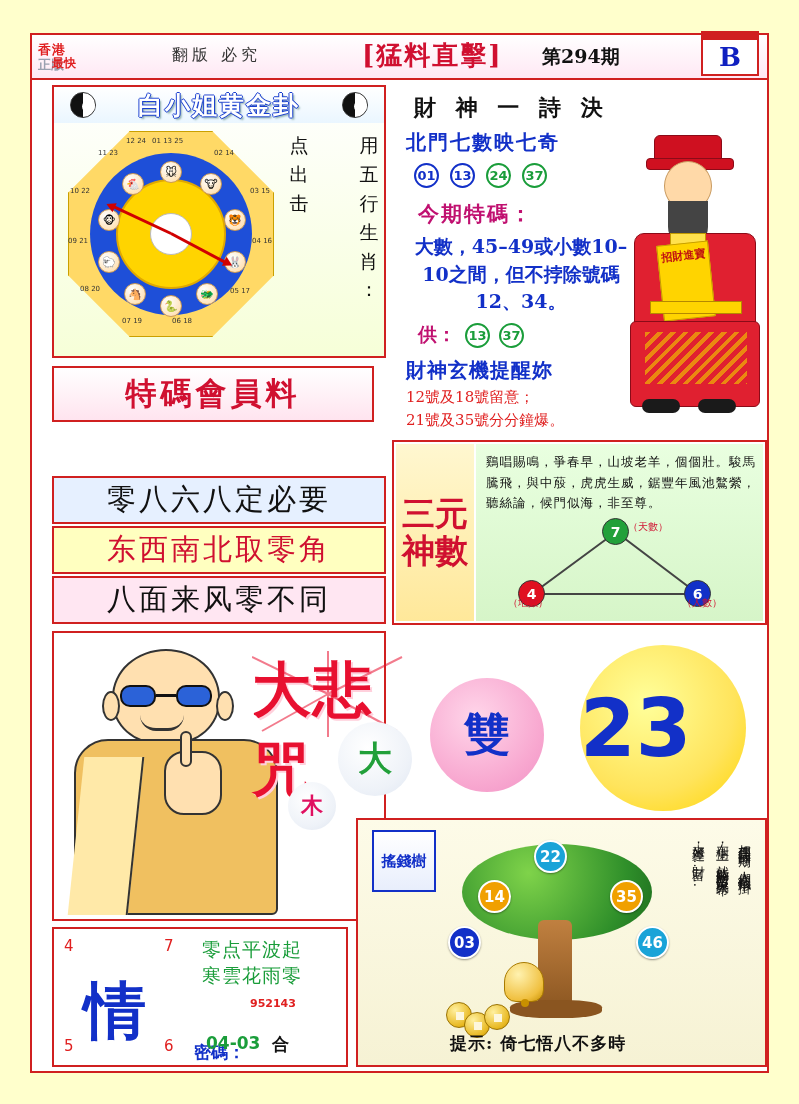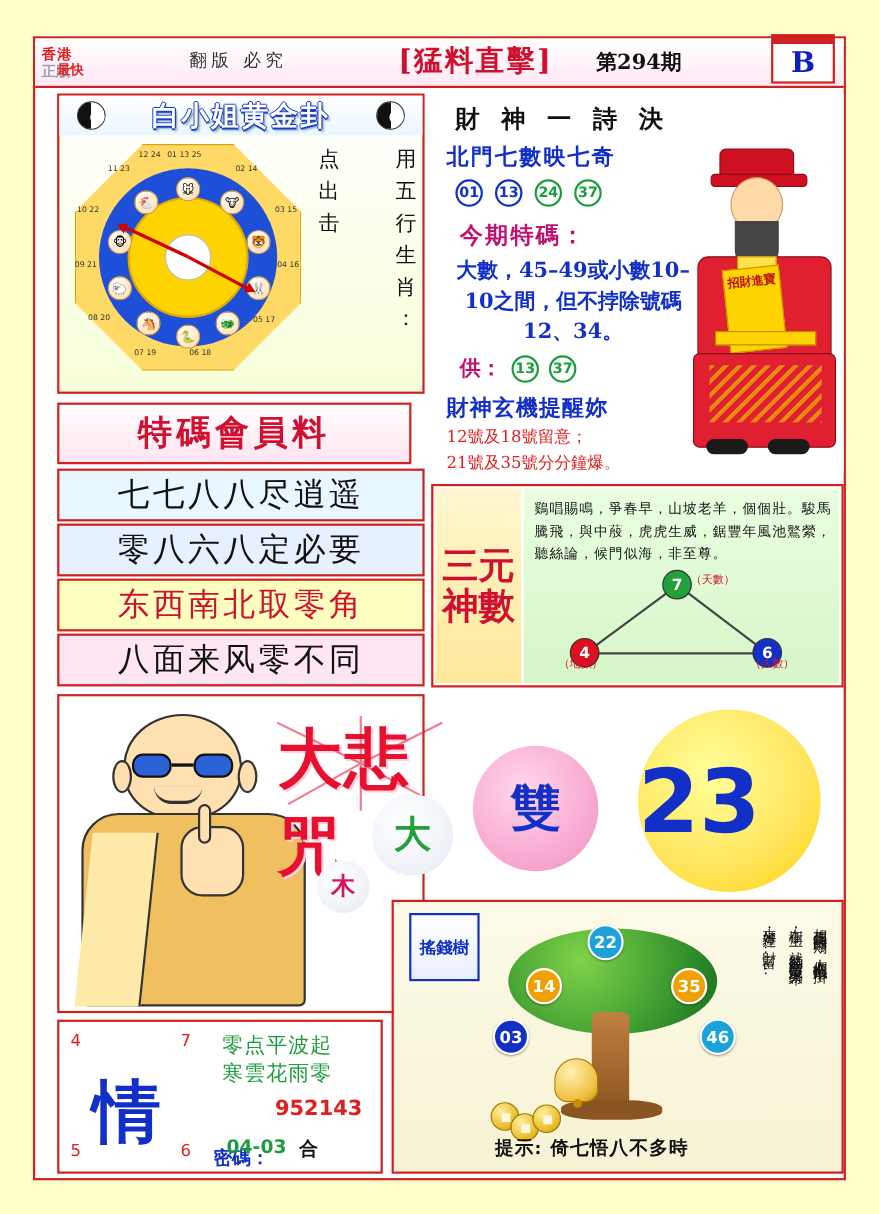--- a/index.html
+++ b/index.html
@@ -387,21 +387,21 @@
   .bigword{
     position:absolute; left:30px; top:40px; font-size:62px; color:#1230c8; font-weight:bold;
     font-family:"DejaVu Serif", serif;
   }
   .poem-r1{ position:absolute; left:148px; top:8px; font-size:19px; color:#1a9d3a;
     font-family:"DejaVu Serif", serif; letter-spacing:1px;}
   .poem-r2{ position:absolute; left:148px; top:34px; font-size:19px; color:#1a9d3a;
     font-family:"DejaVu Serif", serif; letter-spacing:1px;}
   .mima-l{ position:absolute; left:140px; top:68px; font-size:17px; color:#1230c8; font-weight:bold;
     font-family:"DejaVu Serif", serif;margin-top:44px;}
-  .mima-v{ position:absolute; left:196px; top:68px; font-size:19px; color:#e02020; font-weight:bold;
+  .mima-v{ position:absolute; left:196px; top:68px; font-size:11px; color:#e02020; font-weight:bold;
     font-family:"DejaVu Sans", sans-serif;}
   .code-l{ position:absolute; left:152px; top:104px; font-size:17px; color:#1a9d3a; font-weight:bold;
     font-family:"DejaVu Sans", sans-serif;}
   .code-h{ position:absolute; left:218px; top:104px; font-size:17px; color:#111; font-weight:bold;
     font-family:"DejaVu Serif", serif;}
 
   
   .treebox{
     left:356px; top:818px; width:411px; height:249px; background:linear-gradient(#fdfbe8,#f6f2d4);
   }
@@ -530,21 +530,20 @@
     <div class="gold-cols">
       <div class="gcol">用 五 行 生 肖 ：</div>
       <div class="gcol">点 出 击</div>
     </div>
   </div>
 
   <div class="box memberbox">
     <div class="t">特碼會員料</div>
   </div>
 
-  <div class="pline pline1">七七八八尽逍遥</div>
   <div class="pline pline2">零八六八定必要</div>
   <div class="pline pline3">东西南北取零角</div>
   <div class="pline pline4">八面来风零不同</div>
 
   <div class="box caishen-box">
     <div class="cs-title">財 神 一 詩 決</div>
     <div class="cs-sub">北門七數映七奇</div>
     <div class="ballrow">
       <div class="ball">01</div>
       <div class="ball">13</div>

